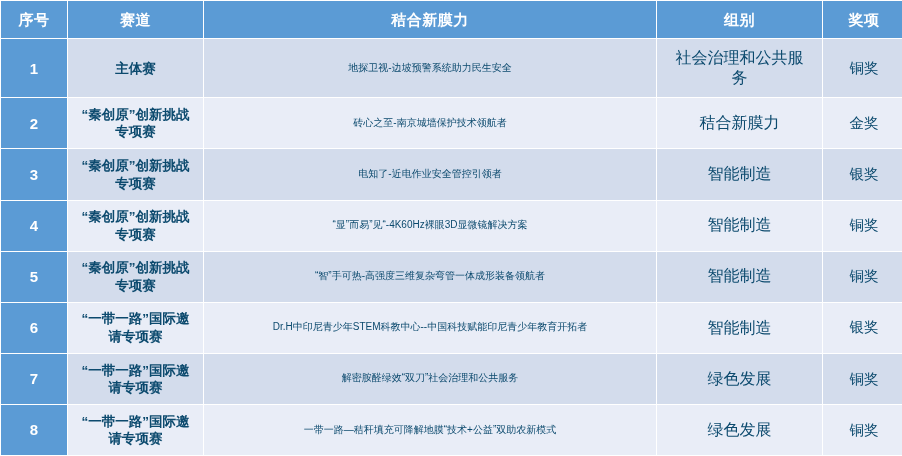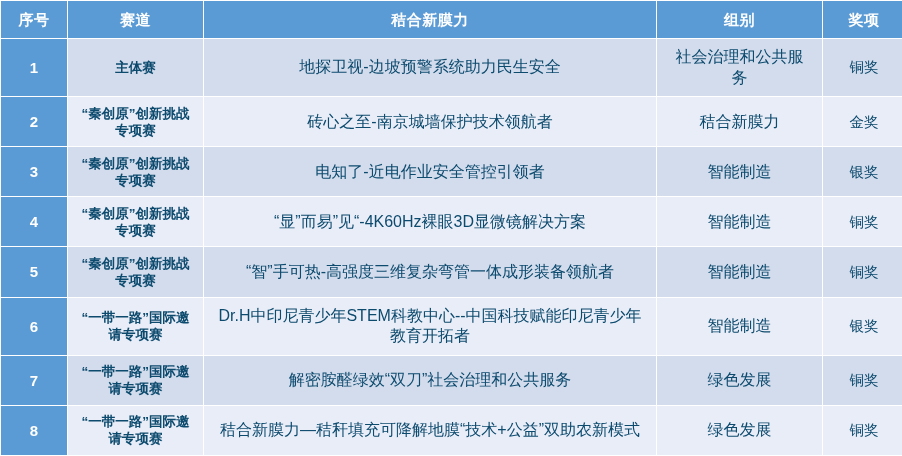--- a/index.html
+++ b/index.html
@@ -54,21 +54,21 @@
   }
   td.body-cell {
     color: #0c4a6e;
     font-size: 14.5px;
   }
   td.col-track {
     font-size: 13.5px;
     font-weight: bold;
   }
   td.col-project {
-    font-size: 16px;
+    font-size: 10px;
     margin-left: 36px;
   }
   td.col-group {
     font-size: 16px;
   }
   td.col-award {
     font-size: 14.5px;
   }
   
   col.w-index   { width: 66px; }
@@ -143,18 +143,18 @@
     <tr class="band-dark">
       <td class="col-index">7</td>
       <td class="body-cell col-track">“一带一路”国际邀请专项赛</td>
       <td class="body-cell col-project">解密胺醛绿效“双刀”社会治理和公共服务</td>
       <td class="body-cell col-group">绿色发展</td>
       <td class="body-cell col-award">铜奖</td>
     </tr>
     <tr class="band-light">
       <td class="col-index">8</td>
       <td class="body-cell col-track">“一带一路”国际邀请专项赛</td>
-      <td class="body-cell col-project">秸合新膜力—秸秆填充可降解地膜“技术+公益”双助农新模式</td>
+      <td class="body-cell col-project">一带一路—秸秆填充可降解地膜“技术+公益”双助农新模式</td>
       <td class="body-cell col-group">绿色发展</td>
       <td class="body-cell col-award">铜奖</td>
     </tr>
   </tbody>
 </table>
 
 </body></html>

